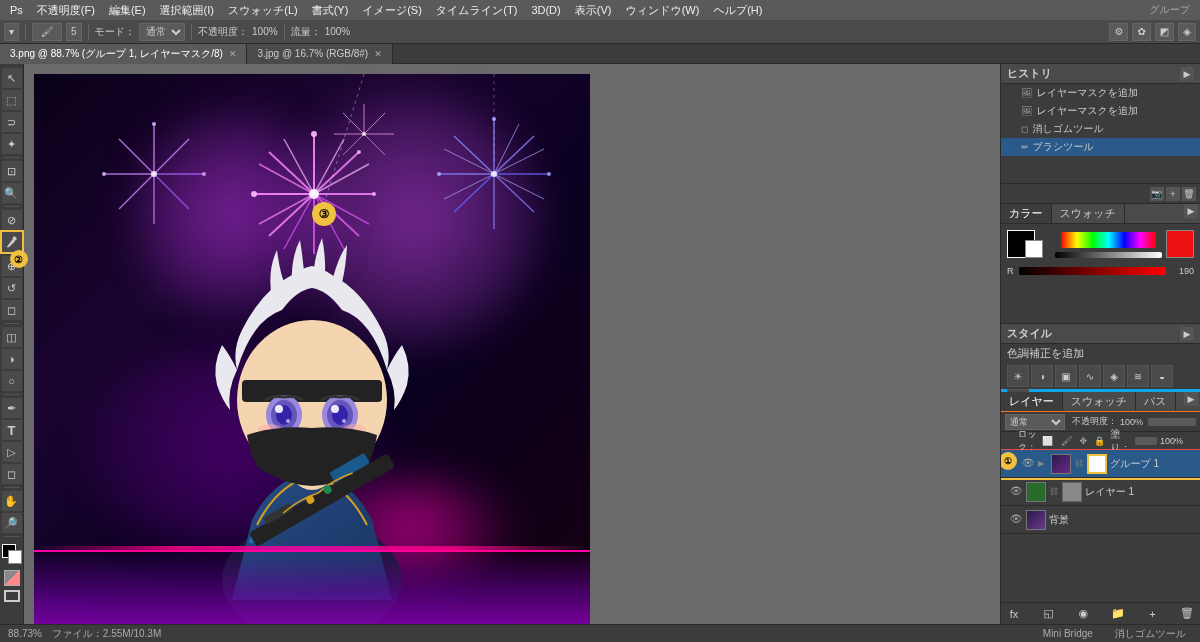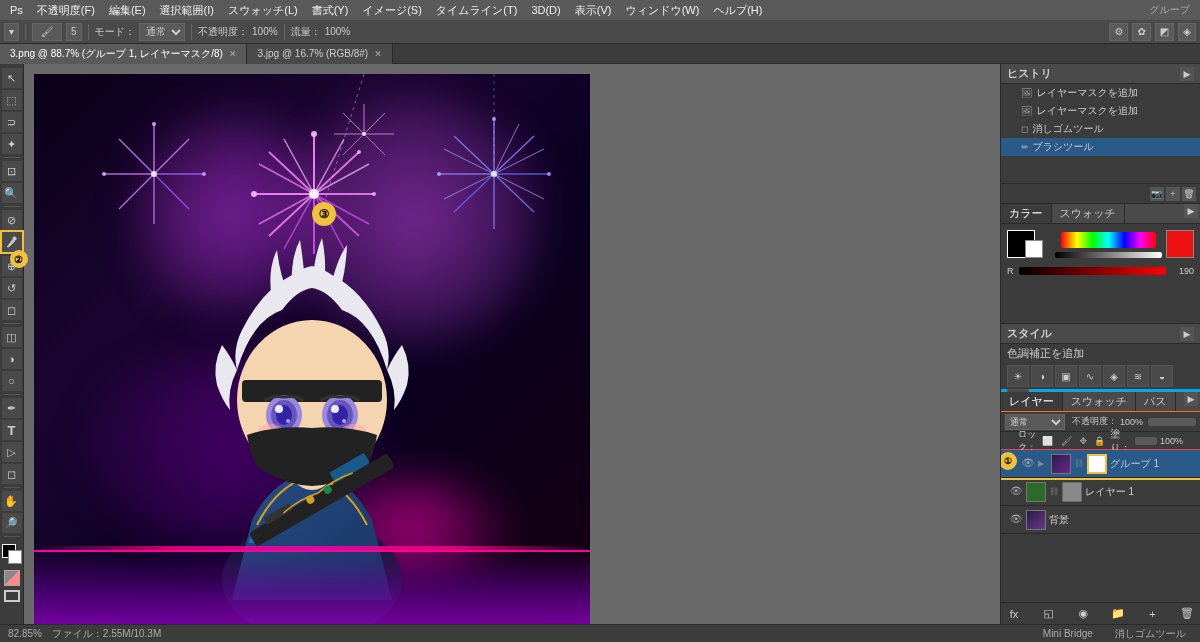--- a/index.html
+++ b/index.html
@@ -940,18 +940,18 @@
         <button class="layer-bottom-btn" title="グループ">📁</button>
         <button class="layer-bottom-btn" title="新規レイヤー">+</button>
         <button class="layer-bottom-btn" title="削除">🗑</button>
       </div>
     </div>
 
   </div>
 </div>
 
 <div id="status-bar">
-  <span>82.85%</span>
+  <span>88.73%</span>
   <span>ファイル：2.55M/10.3M</span>
   <div style="flex:1;"></div>
   <span class="menu-item" style="font-size:10px;color:#aaa;">Mini Bridge</span>
   <span class="menu-item" style="font-size:10px;color:#aaa;">消しゴムツール</span>
 </div>
 
 </body></html>

